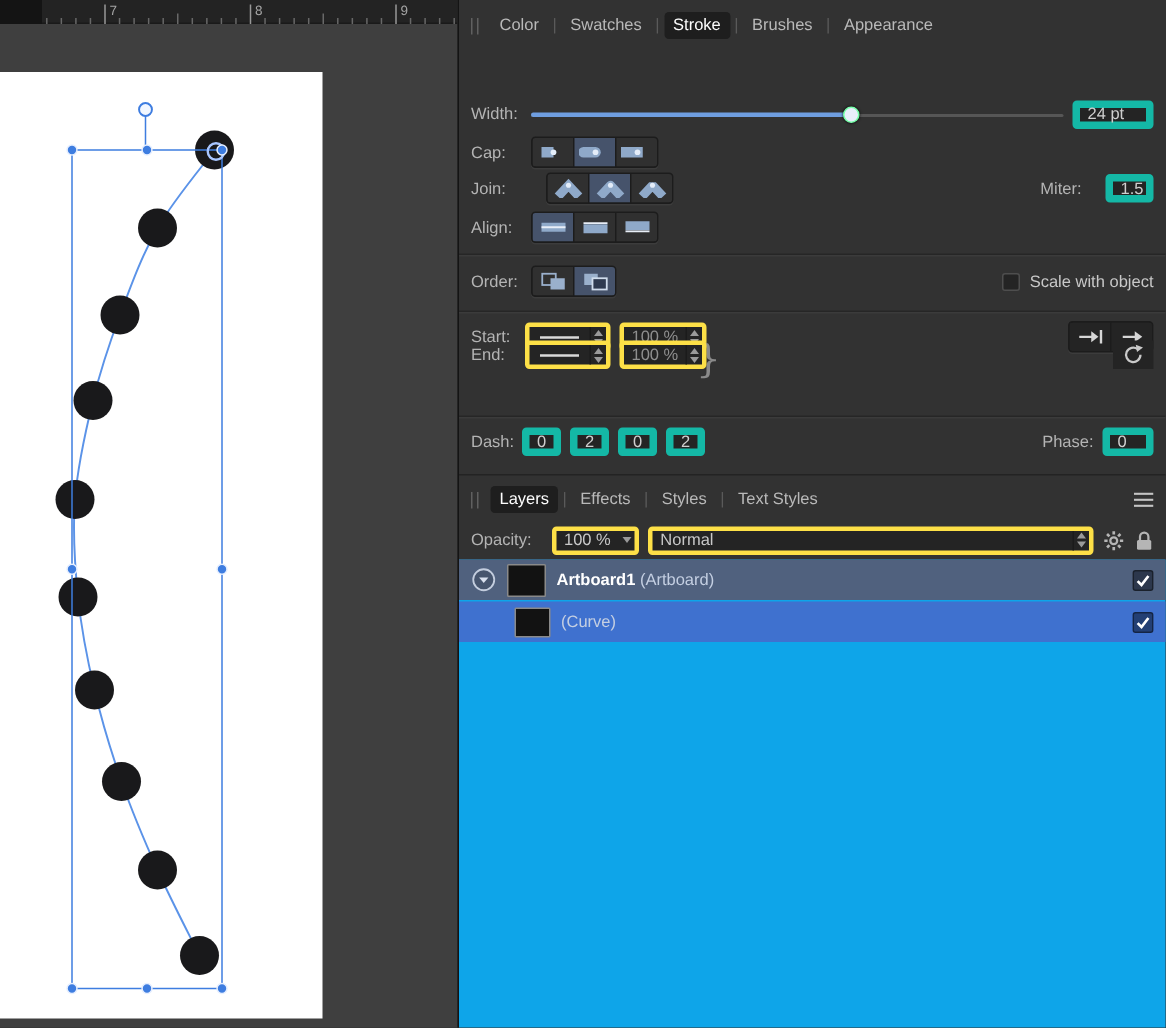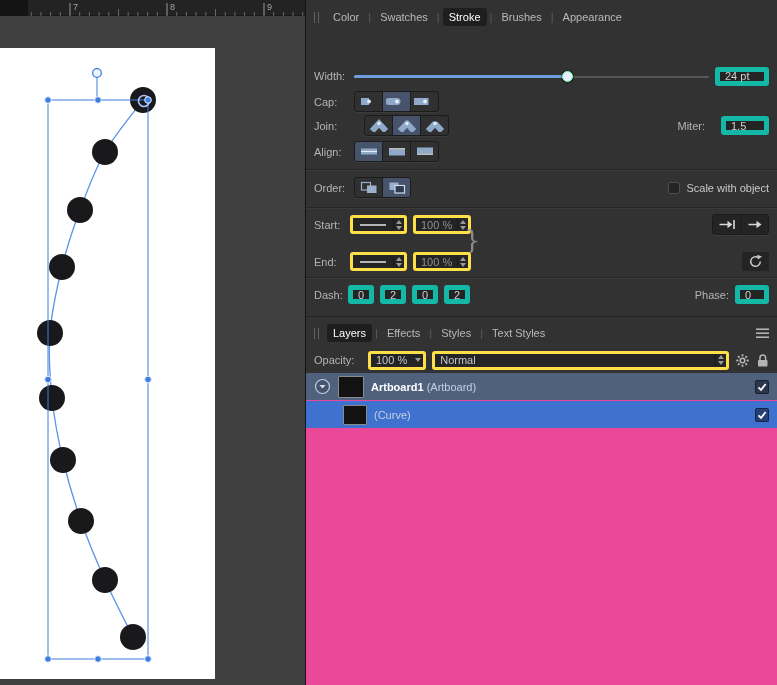--- a/index.html
+++ b/index.html
@@ -61,39 +61,39 @@
   .t-tabs   { top:6px;text-align:right; }
   .r-style  { top:34px; }
   .r-width  { top:66px; height:20px;justify-content:center; }
   .r-cap    { top:91px; }
   .r-join   { top:115px;gap:16px; }
   .r-align  { top:141px; }
   .d1       { top:169px; }
   .r-order  { top:177px; }
   .d2       { top:207px; }
   .r-start  { top:214px; }
-  .r-end    { top:252px; }
+  .r-end    { top:227px; }
   .d3       { top:277px; }
   .r-dash   { top:285px; }
 
   .w54 { width:54px; flex:none; }
-  .w46 { width:48px; flex:none; }
+  .w46 { width:32px; flex:none; }
   .w34 { width:34px; flex:none; }
   .w26 { width:26px; flex:none; justify-content:flex-start; }
   .r-dash .lbl { width:28px; }
   .r-start .lbl, .r-end .lbl { width:30px; }
   .push { margin-left:auto; }
 
   
   .layers-panel { position:absolute; left:0; top:316px; width:100%; height:369px; background:var(--panel-bg,#323232); border-top:1px solid #232323; }
   .layers-panel .tabbar { top:5px; }
   .r-opacity { top:31px; height:24px; }
   .r-opacity .lbl { width:48px; }
   .blend-combo { flex:1; justify-content:space-between; }
-  .layers-list { position:absolute; left:0; top:56px; right:0; bottom:0; background:#ec4899; }
+  .layers-list { position:absolute; left:0; top:56px; right:0; bottom:0; background:#0ea5e9; }
   .layer-row { position:absolute; left:0; right:0; height:27px; display:flex; align-items:center; padding:0 8px; gap:7px; }
   .layer-row.parent { top:0; background:var(--layer-parent-bg,#50617e); }
   .layer-row.selected { top:28px; background:var(--layer-selected-bg,#3f71cf); }
   .thumb { width:26px; height:22px; background:#121212; border:1px solid #8a8a8a; border-radius:1px; flex:none; }
   .thumb.indent { margin-left:29px; width:24px; height:20px; }
   .layer-name { color:#fff; font-weight:bold; white-space:nowrap; }
   .layer-type { color:#c4cfe2; font-weight:normal; }
   .layer-check { margin-left:auto; width:14px; height:14px; background:rgba(8,14,26,0.5); border:1px solid rgba(0,0,0,0.4); border-radius:2px;
     display:flex; align-items:center; justify-content:center; flex:none; }
 </style>

